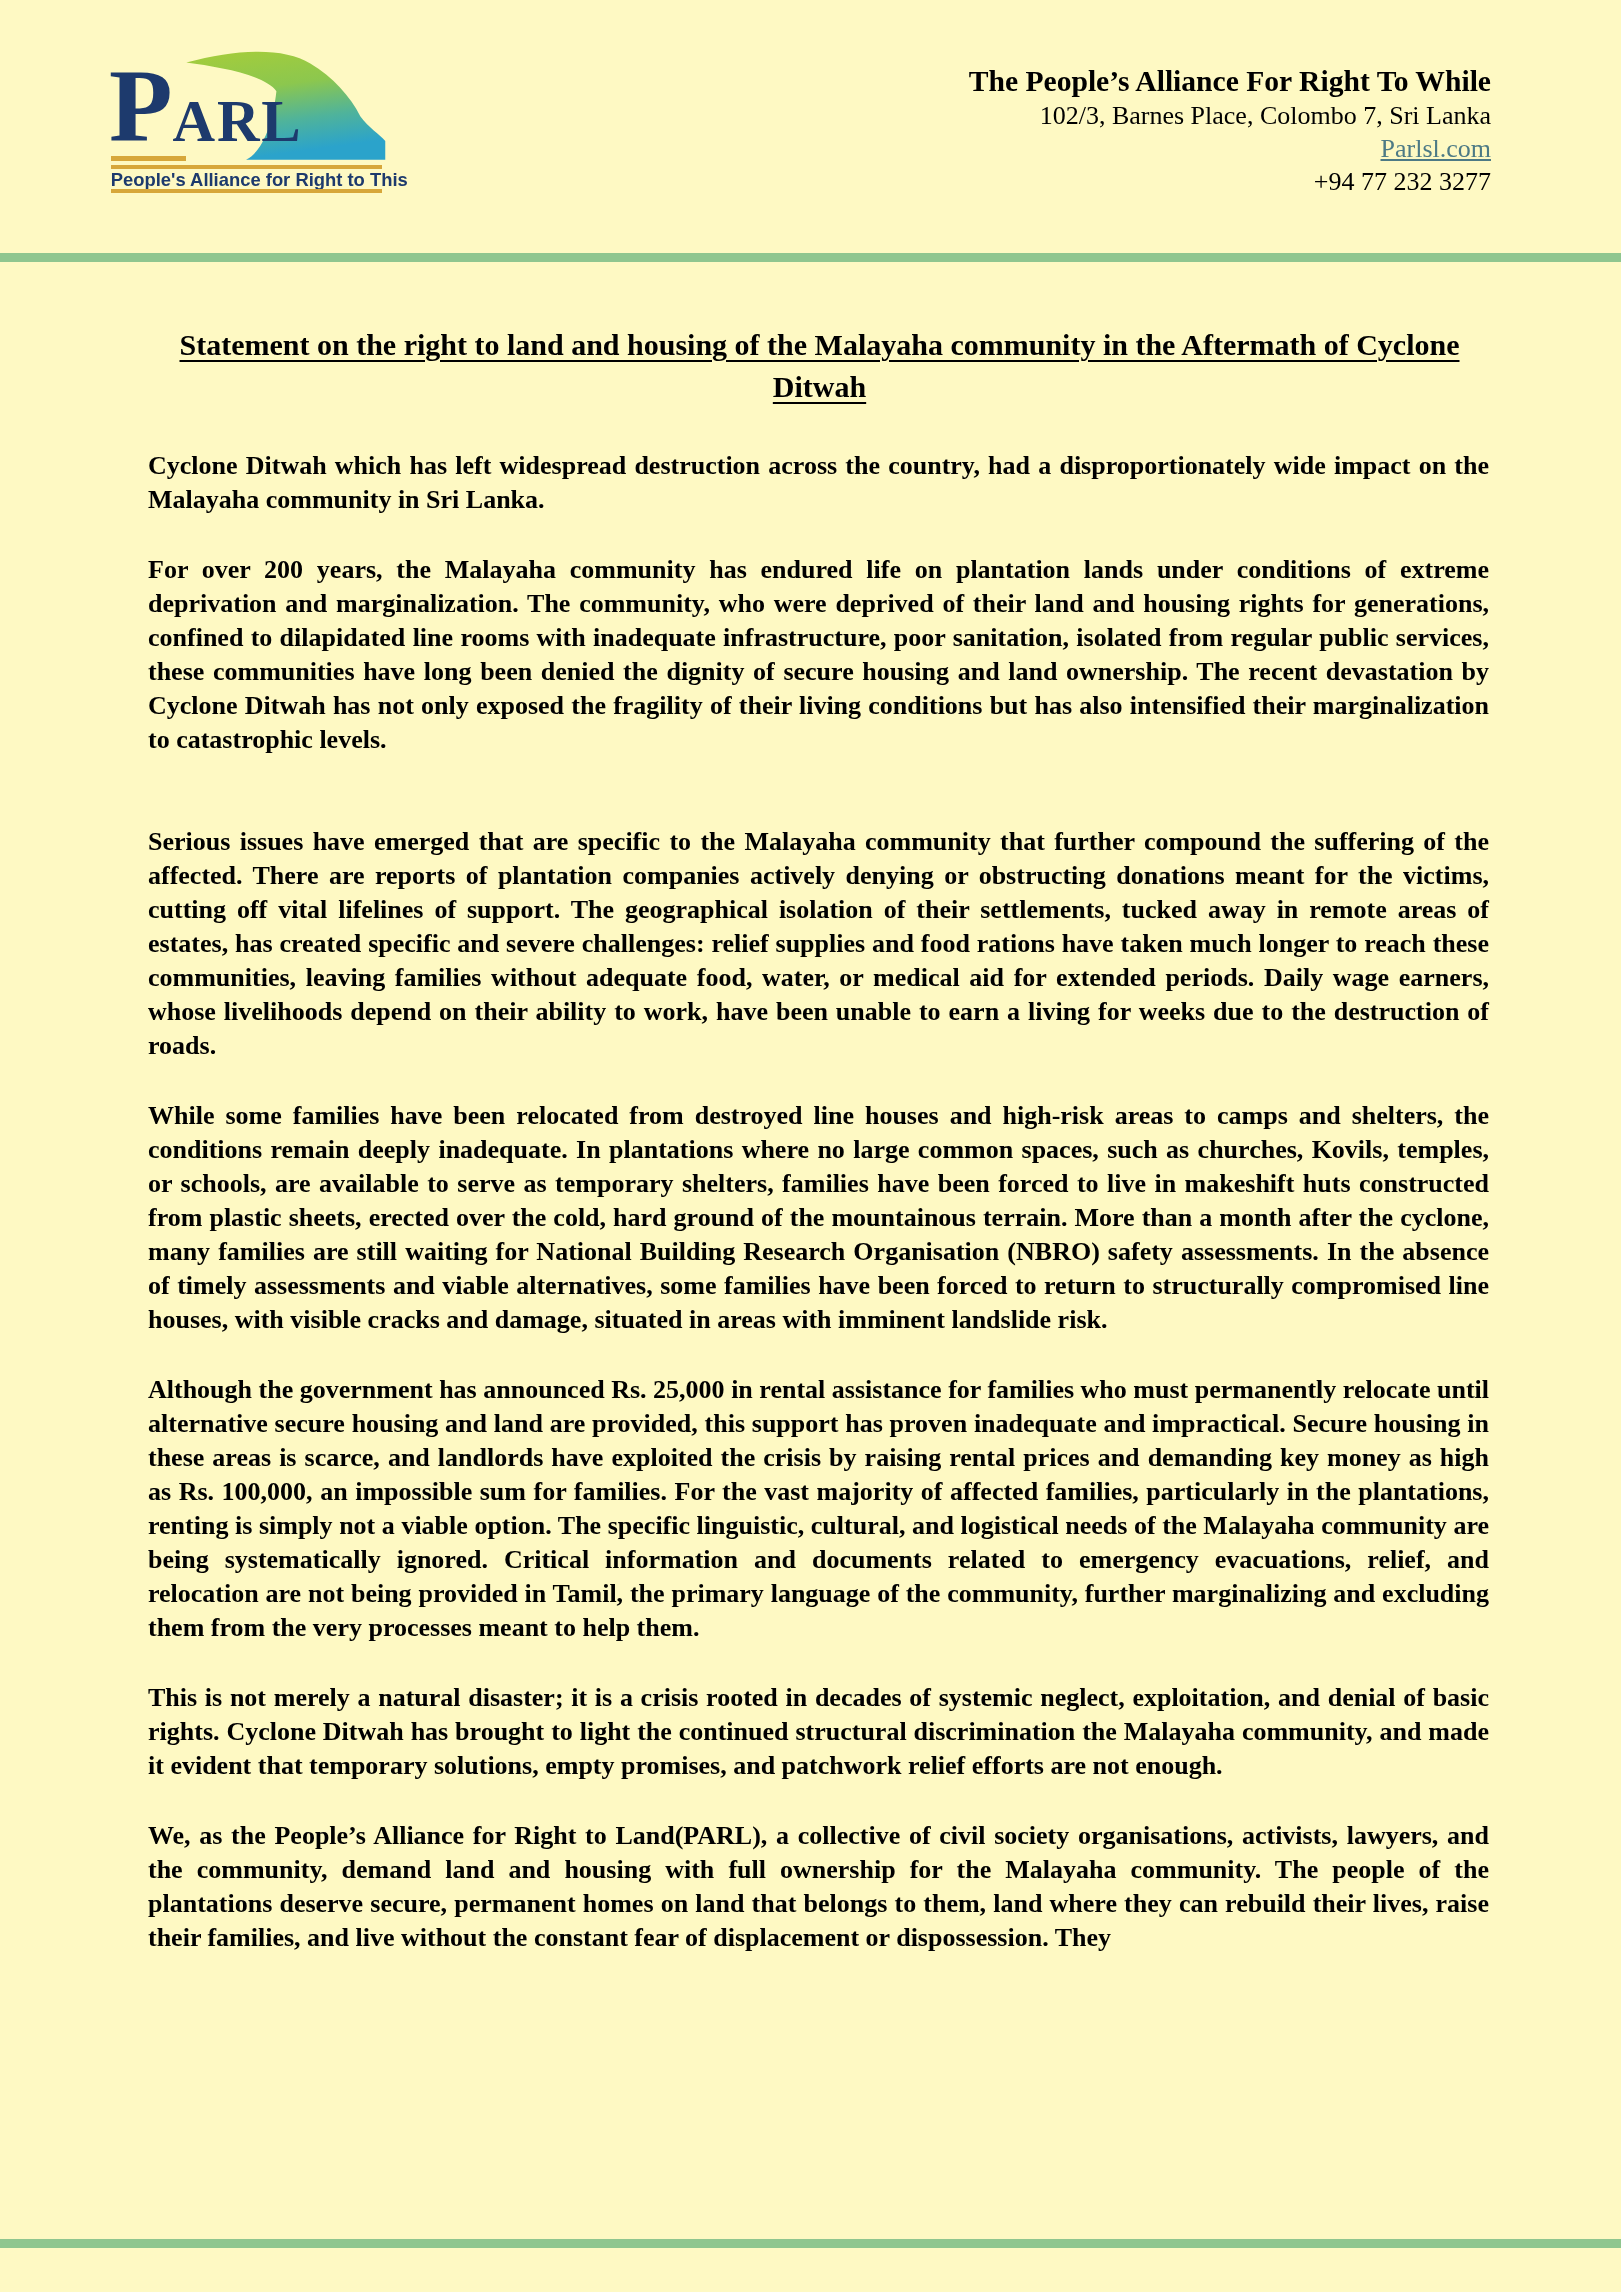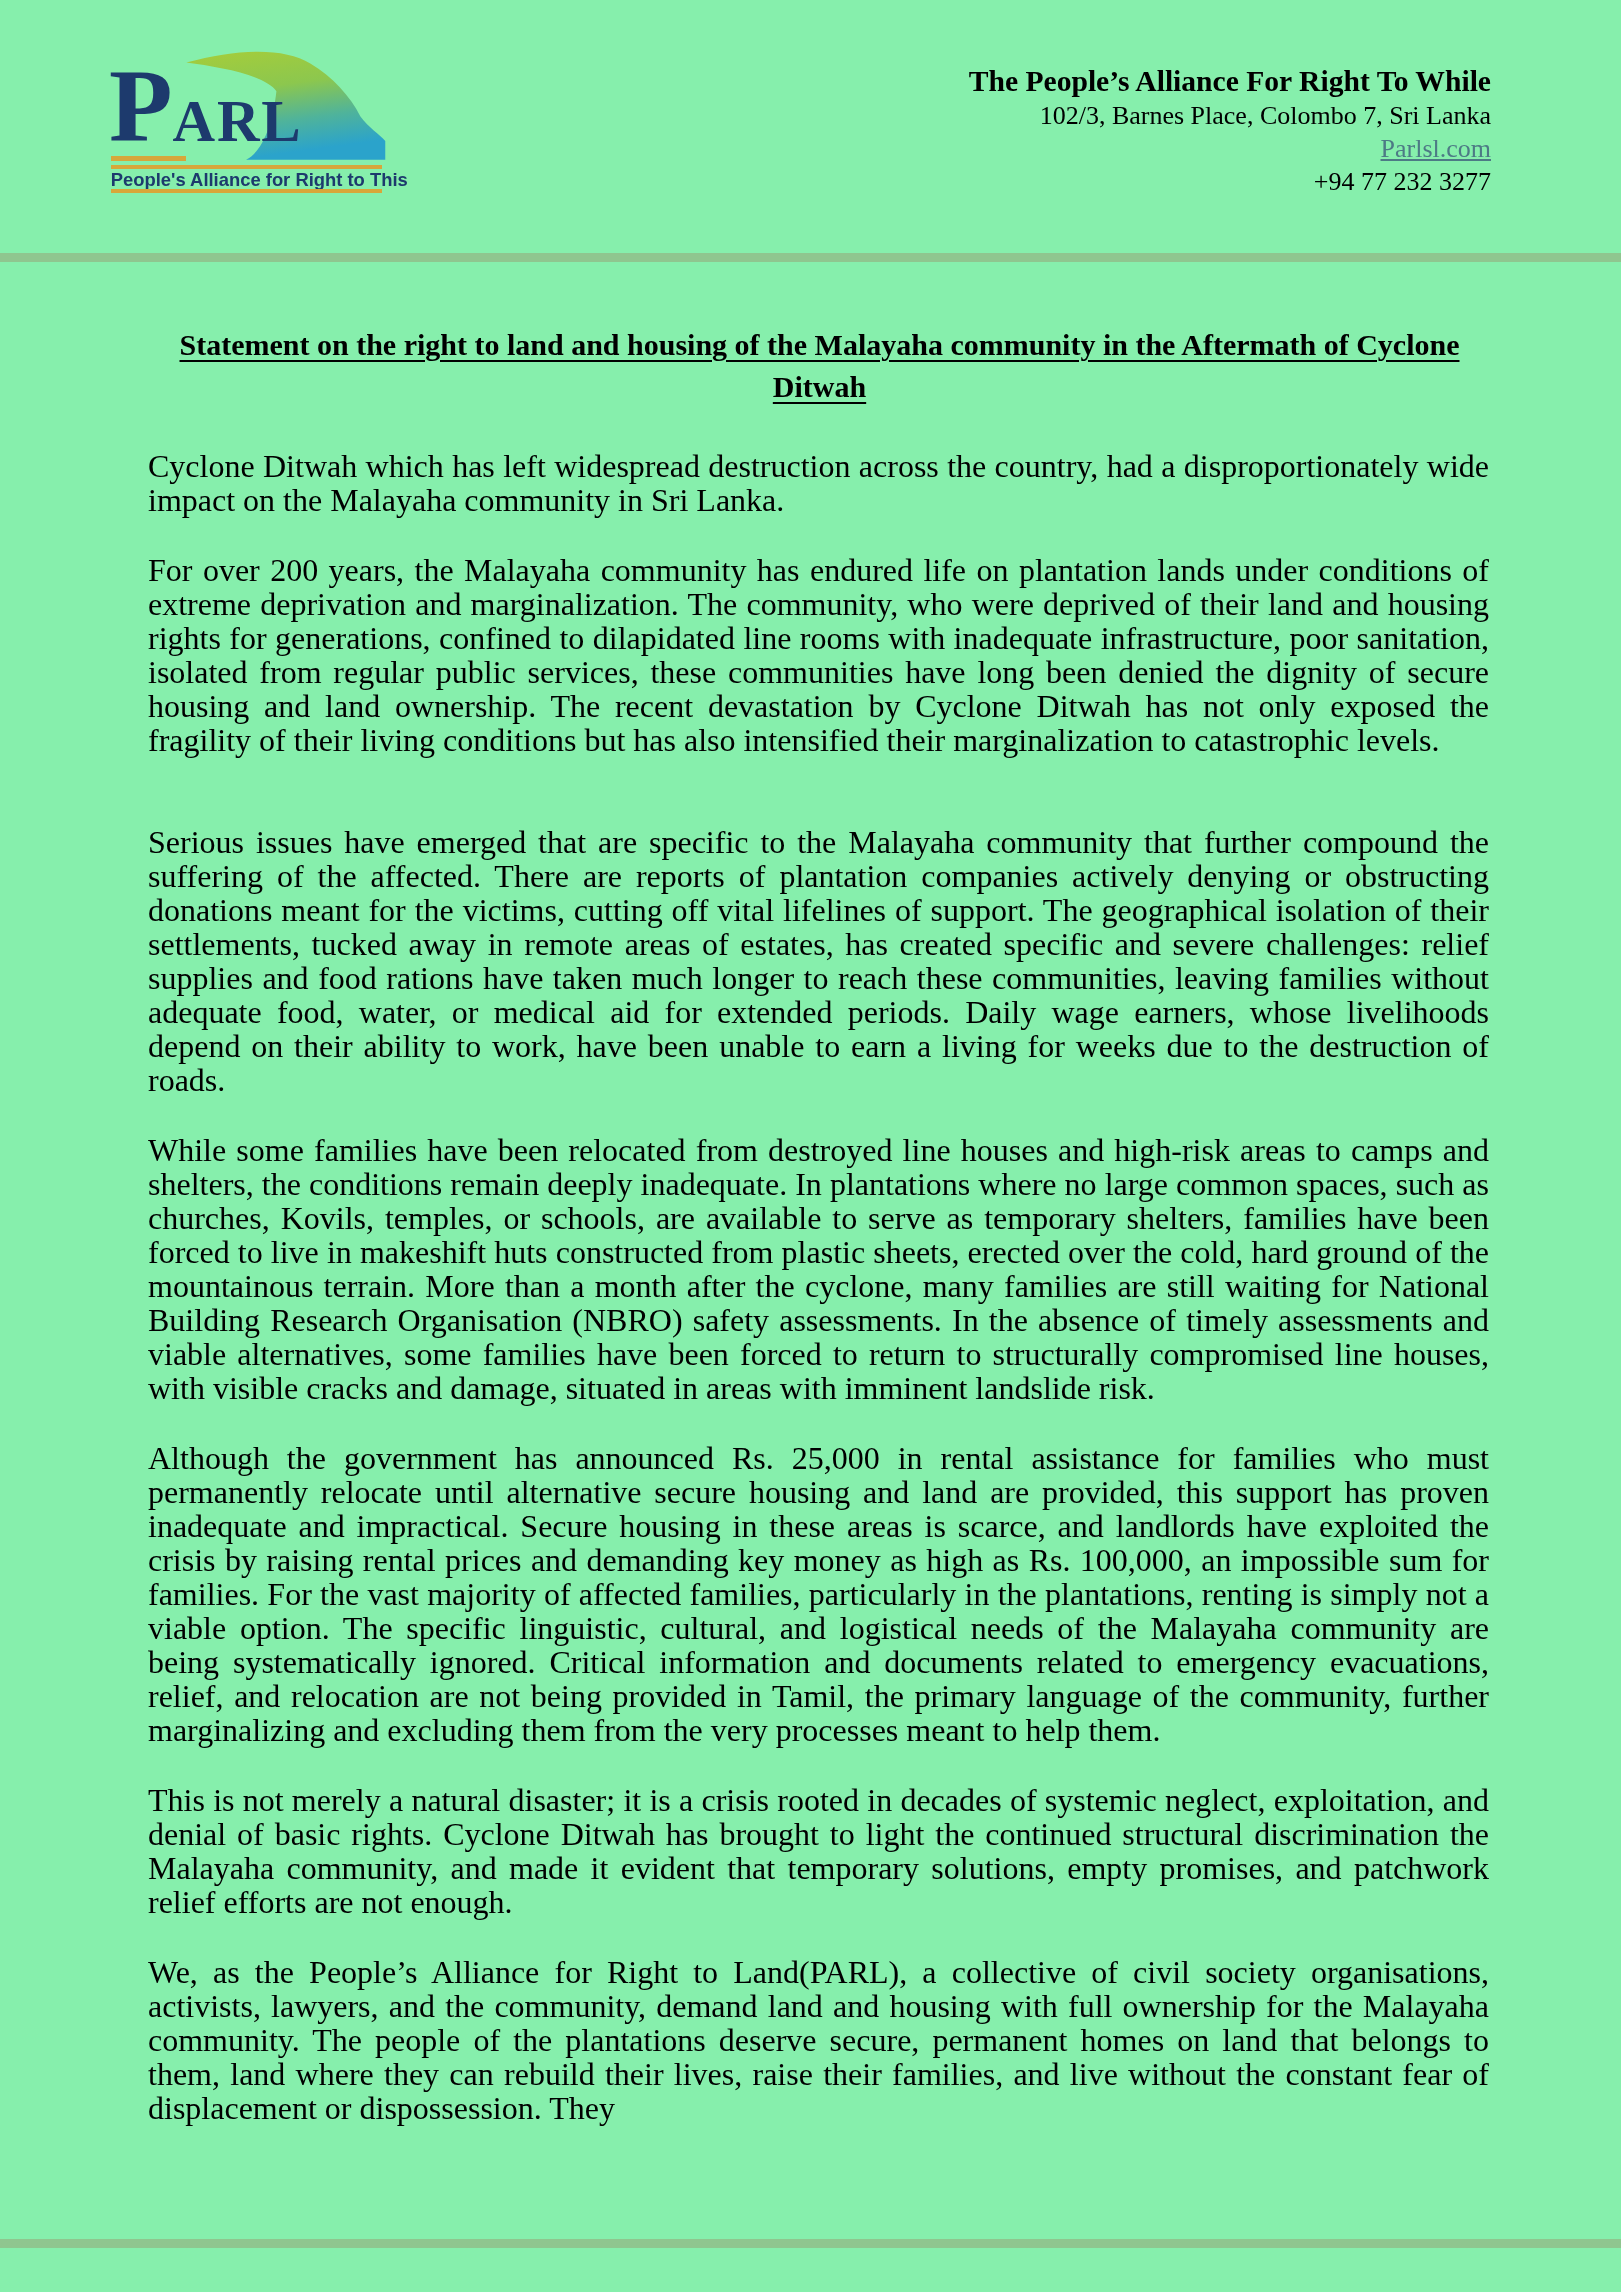--- a/index.html
+++ b/index.html
@@ -1,21 +1,21 @@
 <!DOCTYPE html>
 <html style="font-size:14.3px"><head>
 <meta charset="utf-8">
 <style>
   html, body { margin: 0; padding: 0; }
   body { background: #ffffff; }
   .page {
     position: relative;
     width: 1621px;
     height: 2293px;
-    background: #86efac;
+    background: #fef9c3;
     overflow: hidden;
     font-family: "Liberation Serif", "DejaVu Serif", serif;
     color: #000000;
   }
 
   
   .logo {
     position: absolute;
     left: 109px;
     top: 49px;
@@ -88,23 +88,24 @@
   .doc-title {
     margin: 0 0 41px 0;
     text-align: center;
     font-size: 30px;
     font-weight: bold;
     line-height: 42px;
   }
   .doc-title .t-line { text-decoration: underline; text-underline-offset: 4.5px; text-decoration-thickness: 2.2px; }
   .doc p {
     margin: 0 2px 36px 0;
-    font-size: 32px;
+    font-size: 26px;
     line-height: 34px;
     text-align: justify;
+    font-weight: bold;
   }
   .doc p.extra-gap { margin-top: 68px; }
 </style>
 </head>
 <body>
 
 <div class="page">
 
   <div class="logo">
     <svg class="logo-wave" viewBox="0 0 232 130" xmlns="http://www.w3.org/2000/svg" aria-hidden="true">

